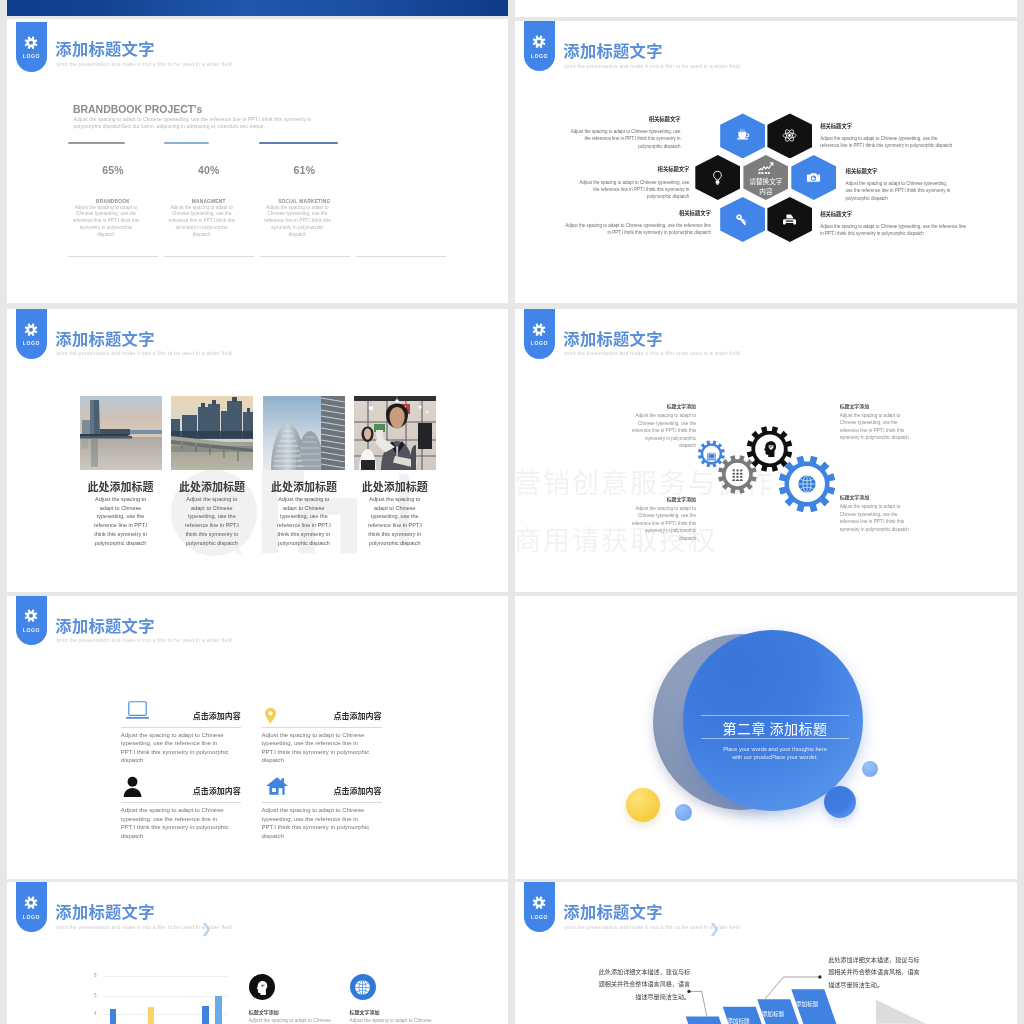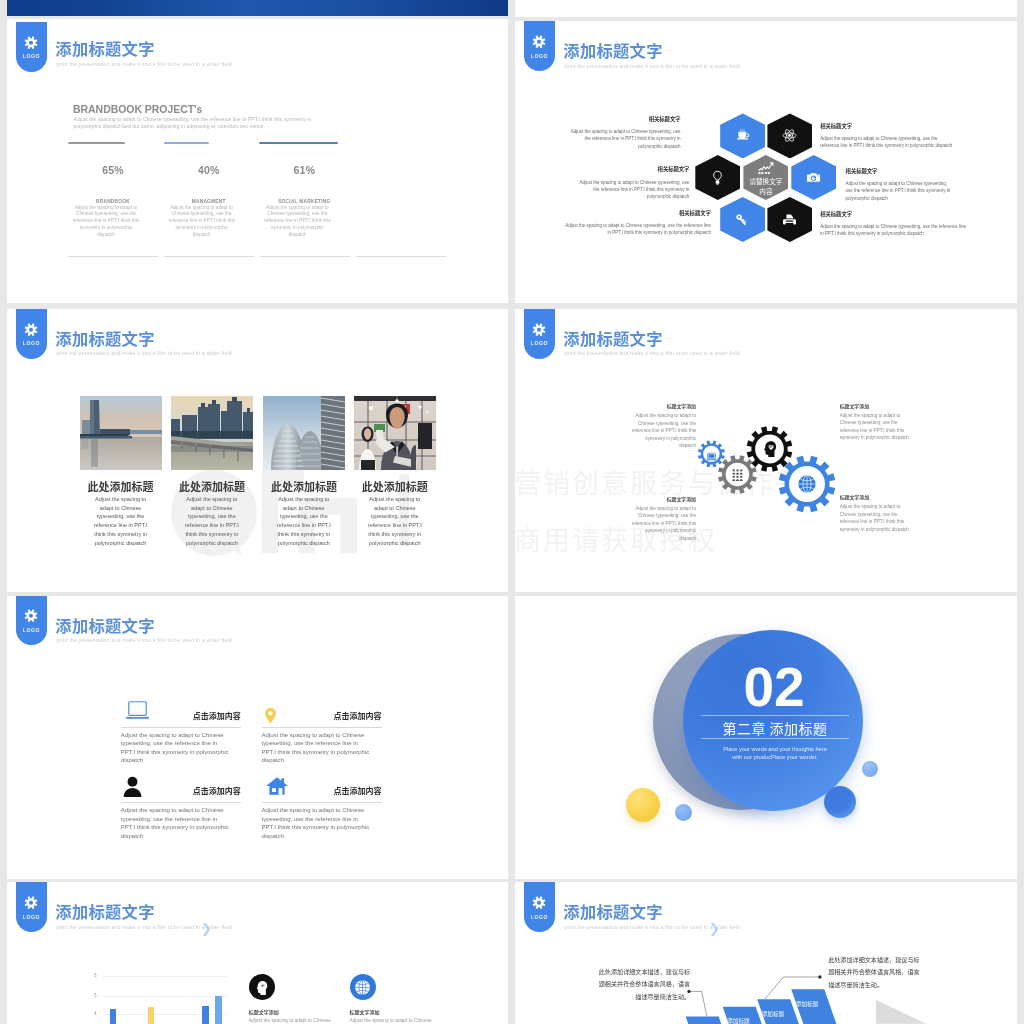--- a/index.html
+++ b/index.html
@@ -581,21 +581,20 @@
           <div class="hr"></div>
           <div class="tx">Adjust the spacing to adapt to Chinese typesetting, use the reference line in PPT.I think this symmetry in polymorphic dispatch</div>
         </div>
       </div>
   </div>
 
   <div class="slide" id="s6">
     <div id="s6art">
       <div class="ball" id="s6grey"></div>
       <div class="ball" id="s6blue"></div>
-      <div id="s6num">02</div>
       <div id="s6l1"></div>
       <div id="s6ch">第二章 添加标题</div>
       <div id="s6l2"></div>
       <div id="s6d"><span>Place your words and your thoughts here</span><br><span>with our producPlace your wordst.</span></div>
       <div class="ball" id="s6y"></div>
       <div class="ball" id="s6b1"></div>
       <div class="ball" id="s6b2"></div>
       <div class="ball" id="s6b3"></div>
     </div>
   </div>

